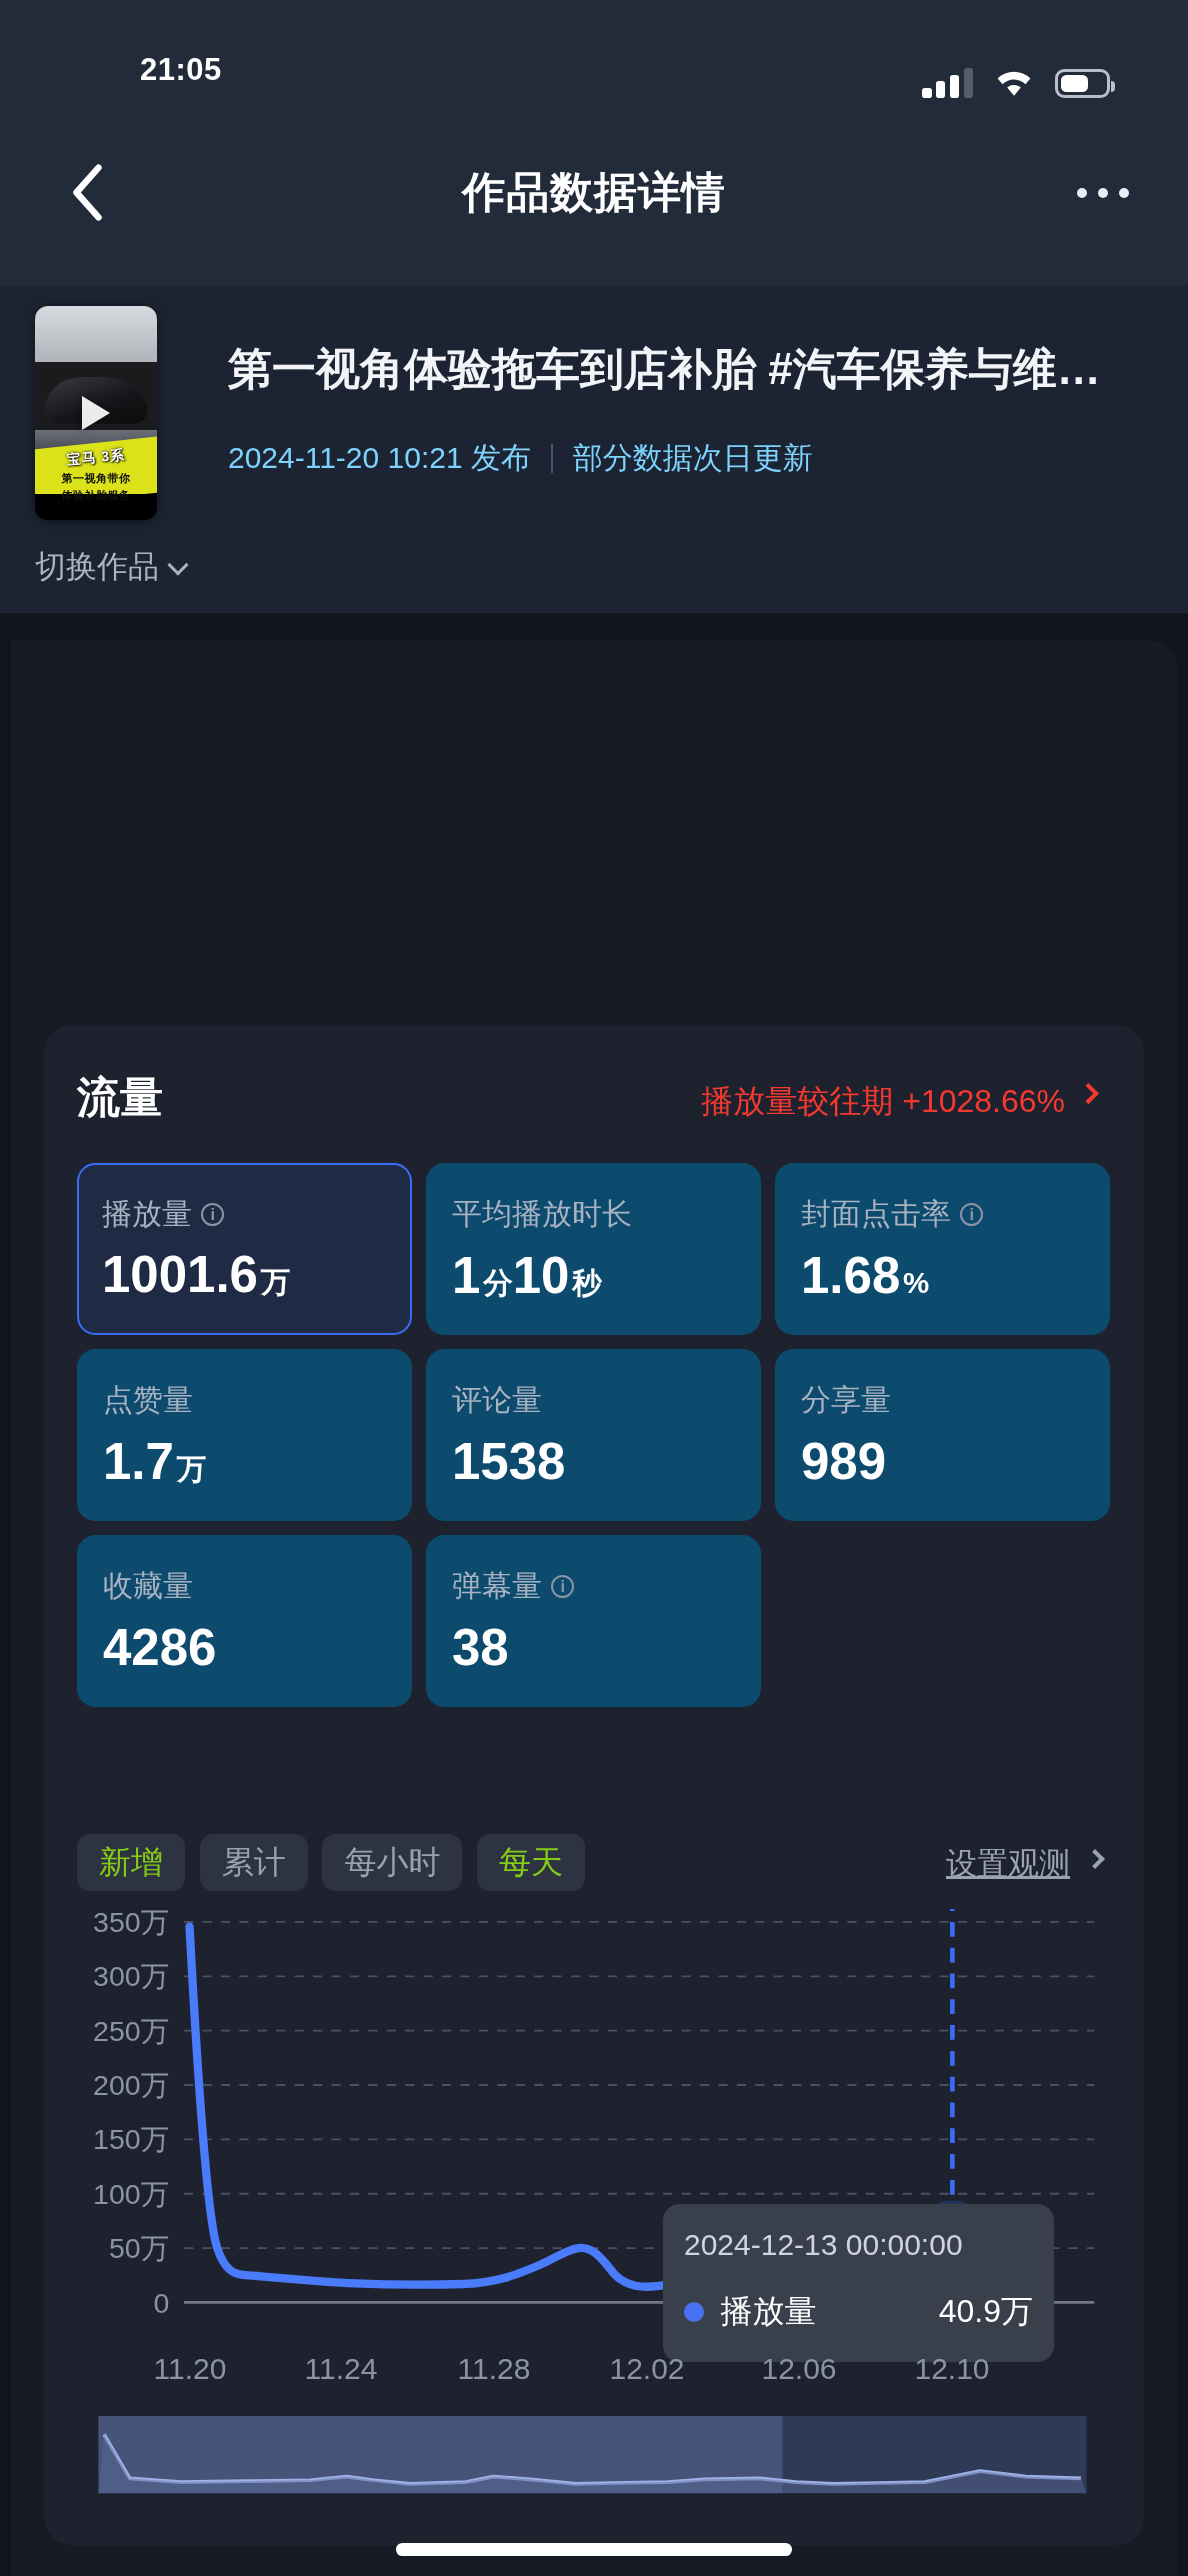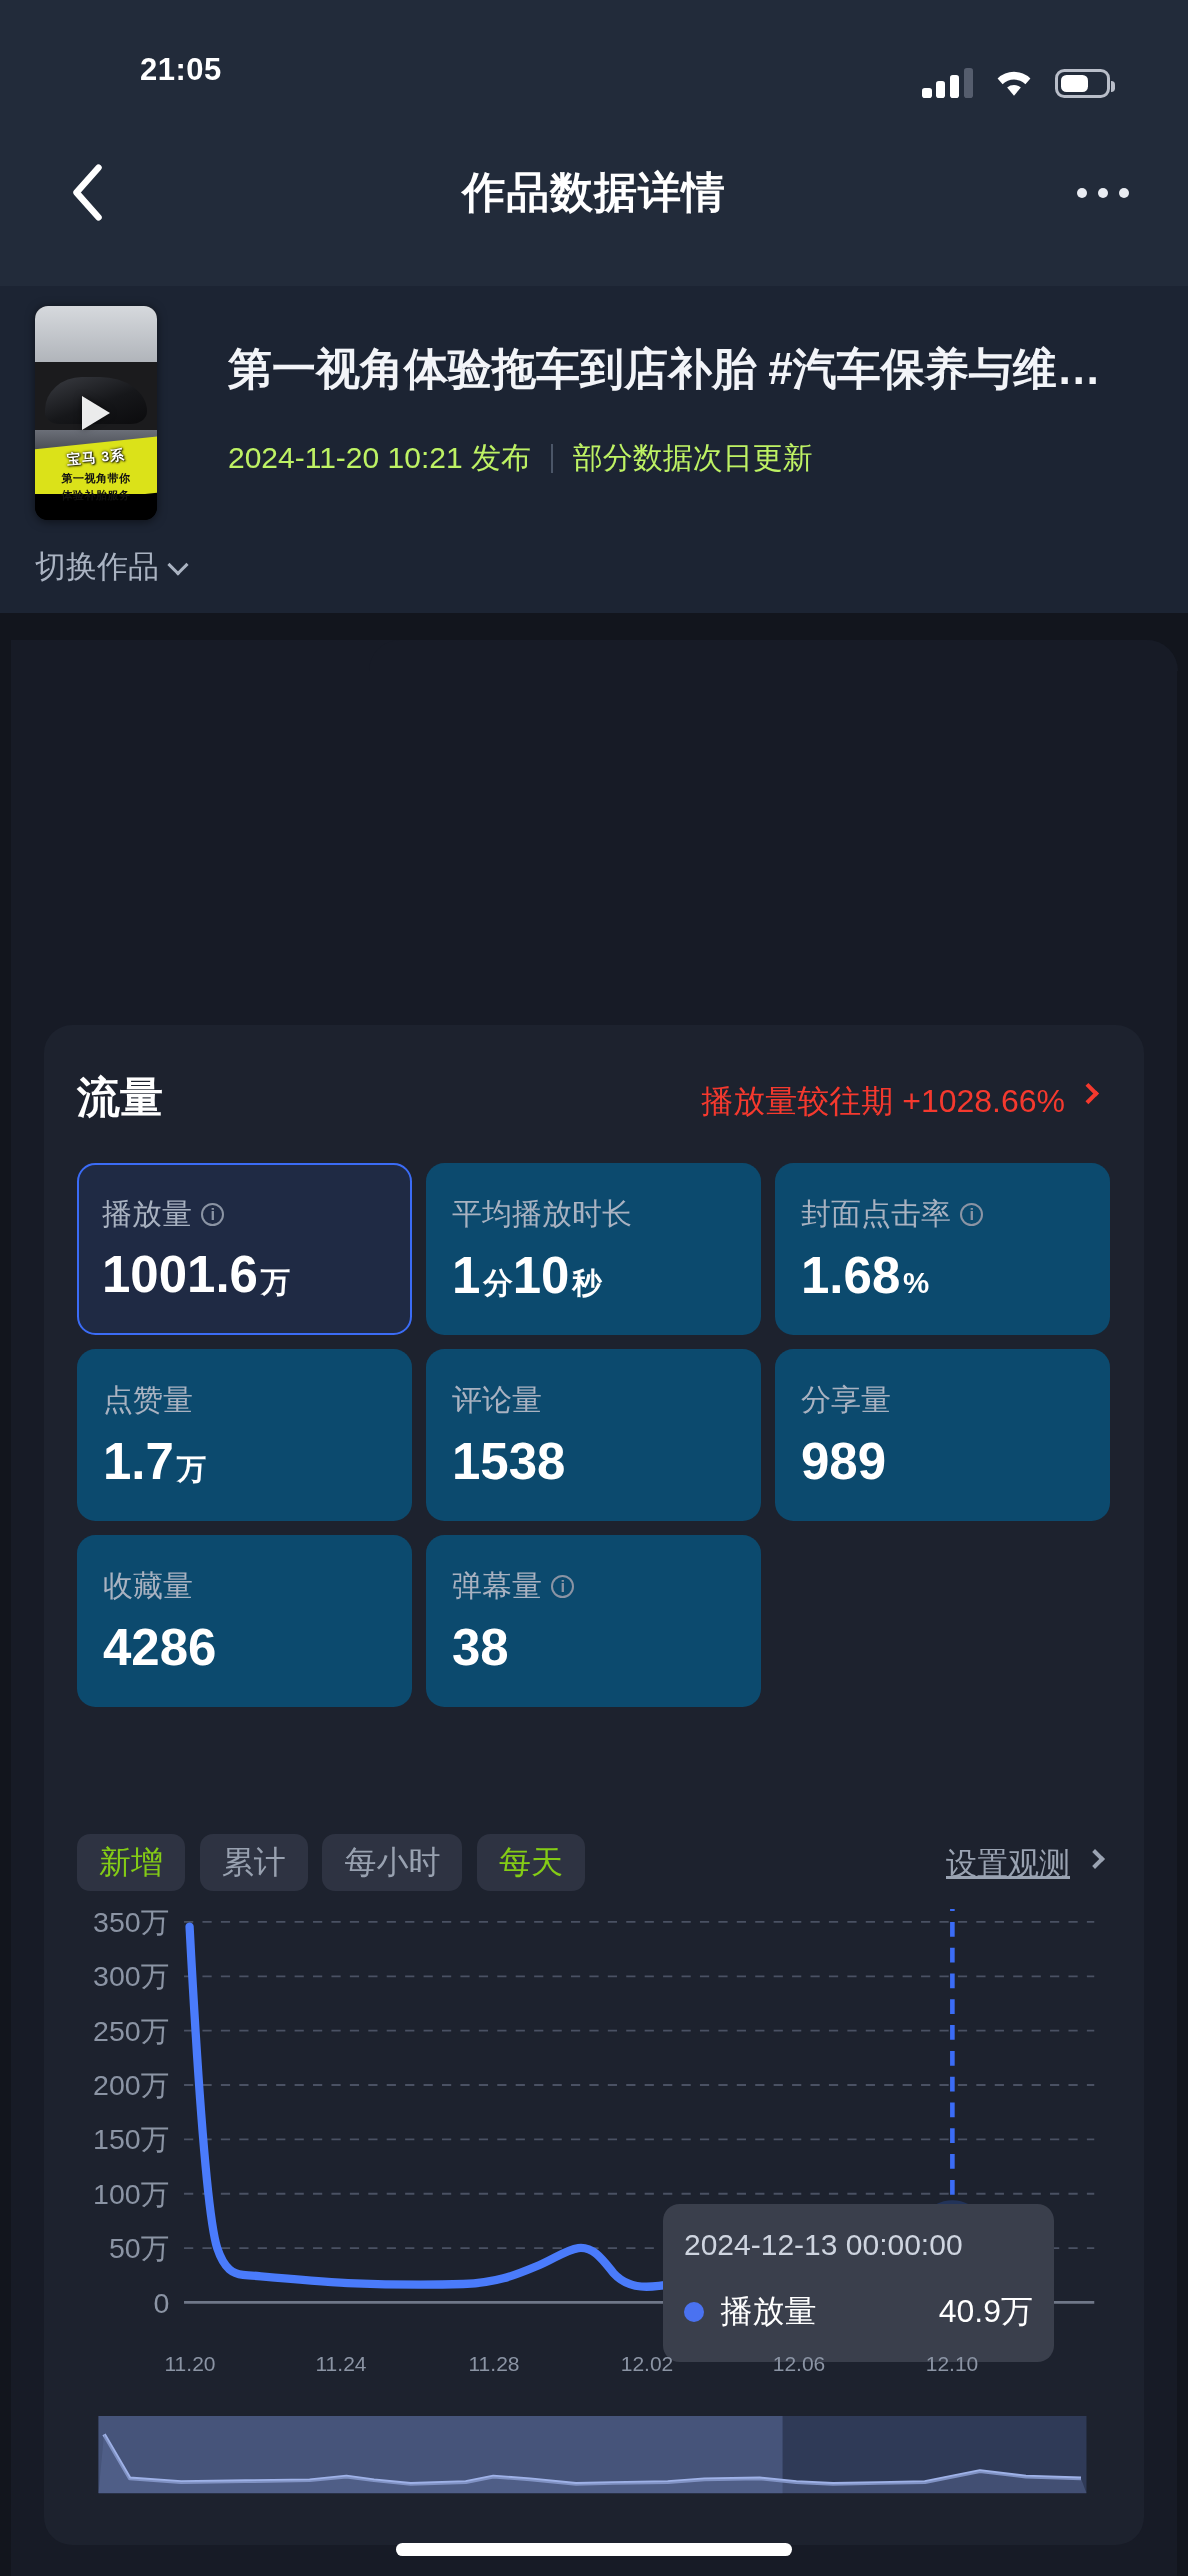--- a/index.html
+++ b/index.html
@@ -75,21 +75,21 @@
     border-top:17.5px solid transparent; border-bottom:17.5px solid transparent;
     filter:drop-shadow(0 0 3.7px rgba(0,0,0,.6));
   }
   .v-title {
     position:absolute; left:228px; top:57px; width:931px;
     font-size:44px; font-weight:700; color:#f2f4f8; line-height:1.18;
     white-space:nowrap; overflow:hidden; text-overflow:ellipsis;
   }
   .v-meta {
     position:absolute; left:228px; top:152px;
-    font-size:30px; color:#bef264; display:flex; align-items:center; gap:0;
+    font-size:30px; color:#7dd3fc; display:flex; align-items:center; gap:0;
   }
   .v-meta .sep { display:inline-block; width:1.8px; height:29.5px; background:#4b5668; margin:0 20px; }
   .switch-work {
     position:absolute; left:35px; top:260px;
     font-size:31px; color:#aab3c2; display:flex; align-items:center; gap:9.2px;
   }
   .chev-d { width:14.7px; height:14.7px; border-right:3.7px solid #aab3c2; border-bottom:3.7px solid #aab3c2; transform:rotate(45deg) translateY(-3.7px); }
 
   
   .tabs-zone { position:absolute; left:0; top:613px; width:1188px; height:147px; background:#12151d; }
@@ -170,21 +170,21 @@
     position:absolute; left:619px; top:295px; width:391px; height:158px;
     background:#3a3f4c; border-radius:16.6px; padding:24px 21px;
   }
   .tt-time { font-size:30px; color:#cfd5e0; }
   .tt-row { margin-top:28px; display:flex; align-items:center; }
   .tt-dot { width:20px; height:20px; border-radius:50%; background:#4a72f0; margin-right:16.6px;}
   .tt-name { font-size:32px; color:#ffffff; }
   .tt-val { font-size:32px; color:#ffffff; margin-left:auto; }
 
   .xaxis { position:absolute; left:0; top:1327px; width:1100px; height:55px; }
-  .xlab { position:absolute; font-size:21px; color:#8b94a4; transform:translateX(-50%); }
+  .xlab { position:absolute; font-size:30px; color:#8b94a4; transform:translateX(-50%); }
 
   .minimap { position:absolute; left:53px; top:1391px; width:991px; height:101px; }
 
   .home-ind {
     position:absolute; left:50%; transform:translateX(-50%); bottom:20px;
     width:396px; height:13px; border-radius:6.4px; background:#ffffff;
   }
 </style>
 </head>
 <body>

